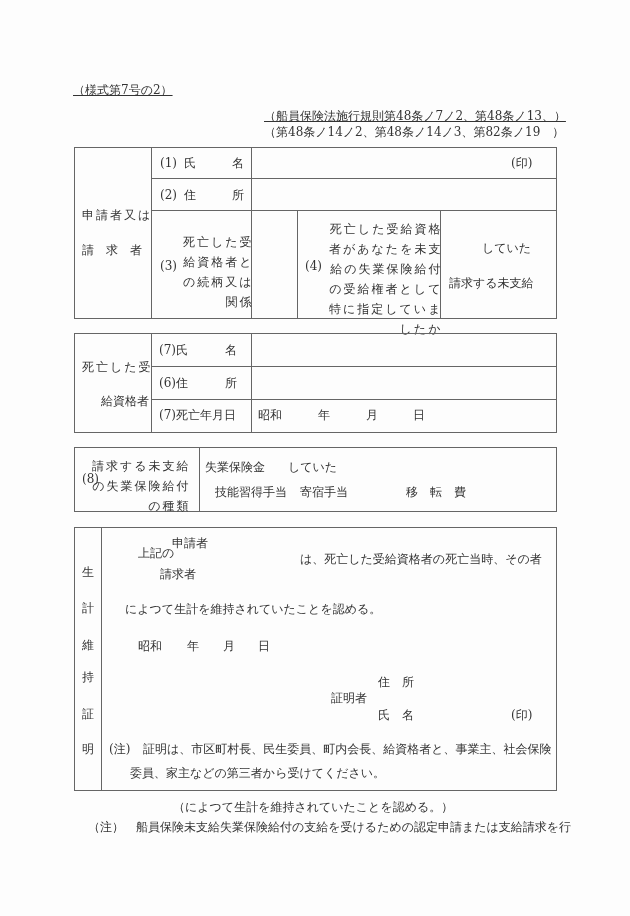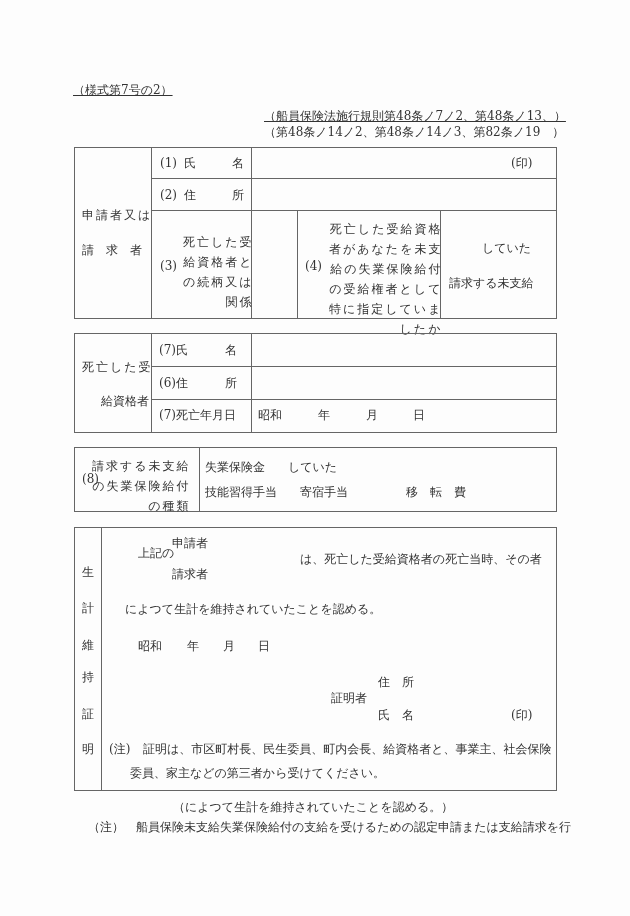--- a/index.html
+++ b/index.html
@@ -86,39 +86,39 @@
 
 <div>
   <div class="box" style="left:74px;top:447px;width:483px;height:65px;"></div>
   <div class="vl" style="left:199px;top:447px;height:65px;"></div>
   <div class="abs" style="left:82px;top:473px;">(8)</div>
   <div class="abs ml" style="left:92px;top:457px;font-family:Liberation Mono, monospace;">請求する未支給
 の失業保険給付
 の種類</div>
   <div class="abs" style="left:205px;top:461px;">失業保険金</div>
   <div class="abs" style="left:288px;top:461px;">していた</div>
-  <div class="abs" style="left:205px;top:486px;">技能習得手当</div>
+  <div class="abs" style="left:215px;top:486px;">技能習得手当</div>
   <div class="abs" style="left:300px;top:486px;">寄宿手当</div>
   <div class="abs" style="left:406px;top:486px;">移　転　費</div>
 </div>
 
 <div>
   <div class="box" style="left:74px;top:527px;width:483px;height:264px;"></div>
   <div class="vl" style="left:101px;top:527px;height:264px;"></div>
 
   <div class="abs" style="left:82px;top:566px;">生</div>
   <div class="abs" style="left:82px;top:602px;">計</div>
   <div class="abs" style="left:82px;top:639px;">維</div>
   <div class="abs" style="left:82px;top:671px;">持</div>
   <div class="abs" style="left:82px;top:708px;">証</div>
   <div class="abs" style="left:82px;top:743px;">明</div>
 
   <div class="abs" style="left:138px;top:547px;">上記の</div>
   <div class="abs" style="left:172px;top:537px;">申請者</div>
-  <div class="abs" style="left:172px;top:568px;text-align:center;">請求者</div>
+  <div class="abs" style="left:160px;top:568px;text-align:center;">請求者</div>
   <div class="abs" style="left:300px;top:553px;">は、死亡した受給資格者の死亡当時、その者</div>
   <div class="abs" style="left:125px;top:603px;">によつて生計を維持されていたことを認める。</div>
 
   <div class="abs" style="left:138px;top:640px;">昭和</div>
   <div class="abs" style="left:187px;top:640px;">年</div>
   <div class="abs" style="left:223px;top:640px;">月</div>
   <div class="abs" style="left:258px;top:640px;">日</div>
 
   <div class="abs" style="left:378px;top:676px;">住　所</div>
   <div class="abs" style="left:331px;top:692px;">証明者</div>

